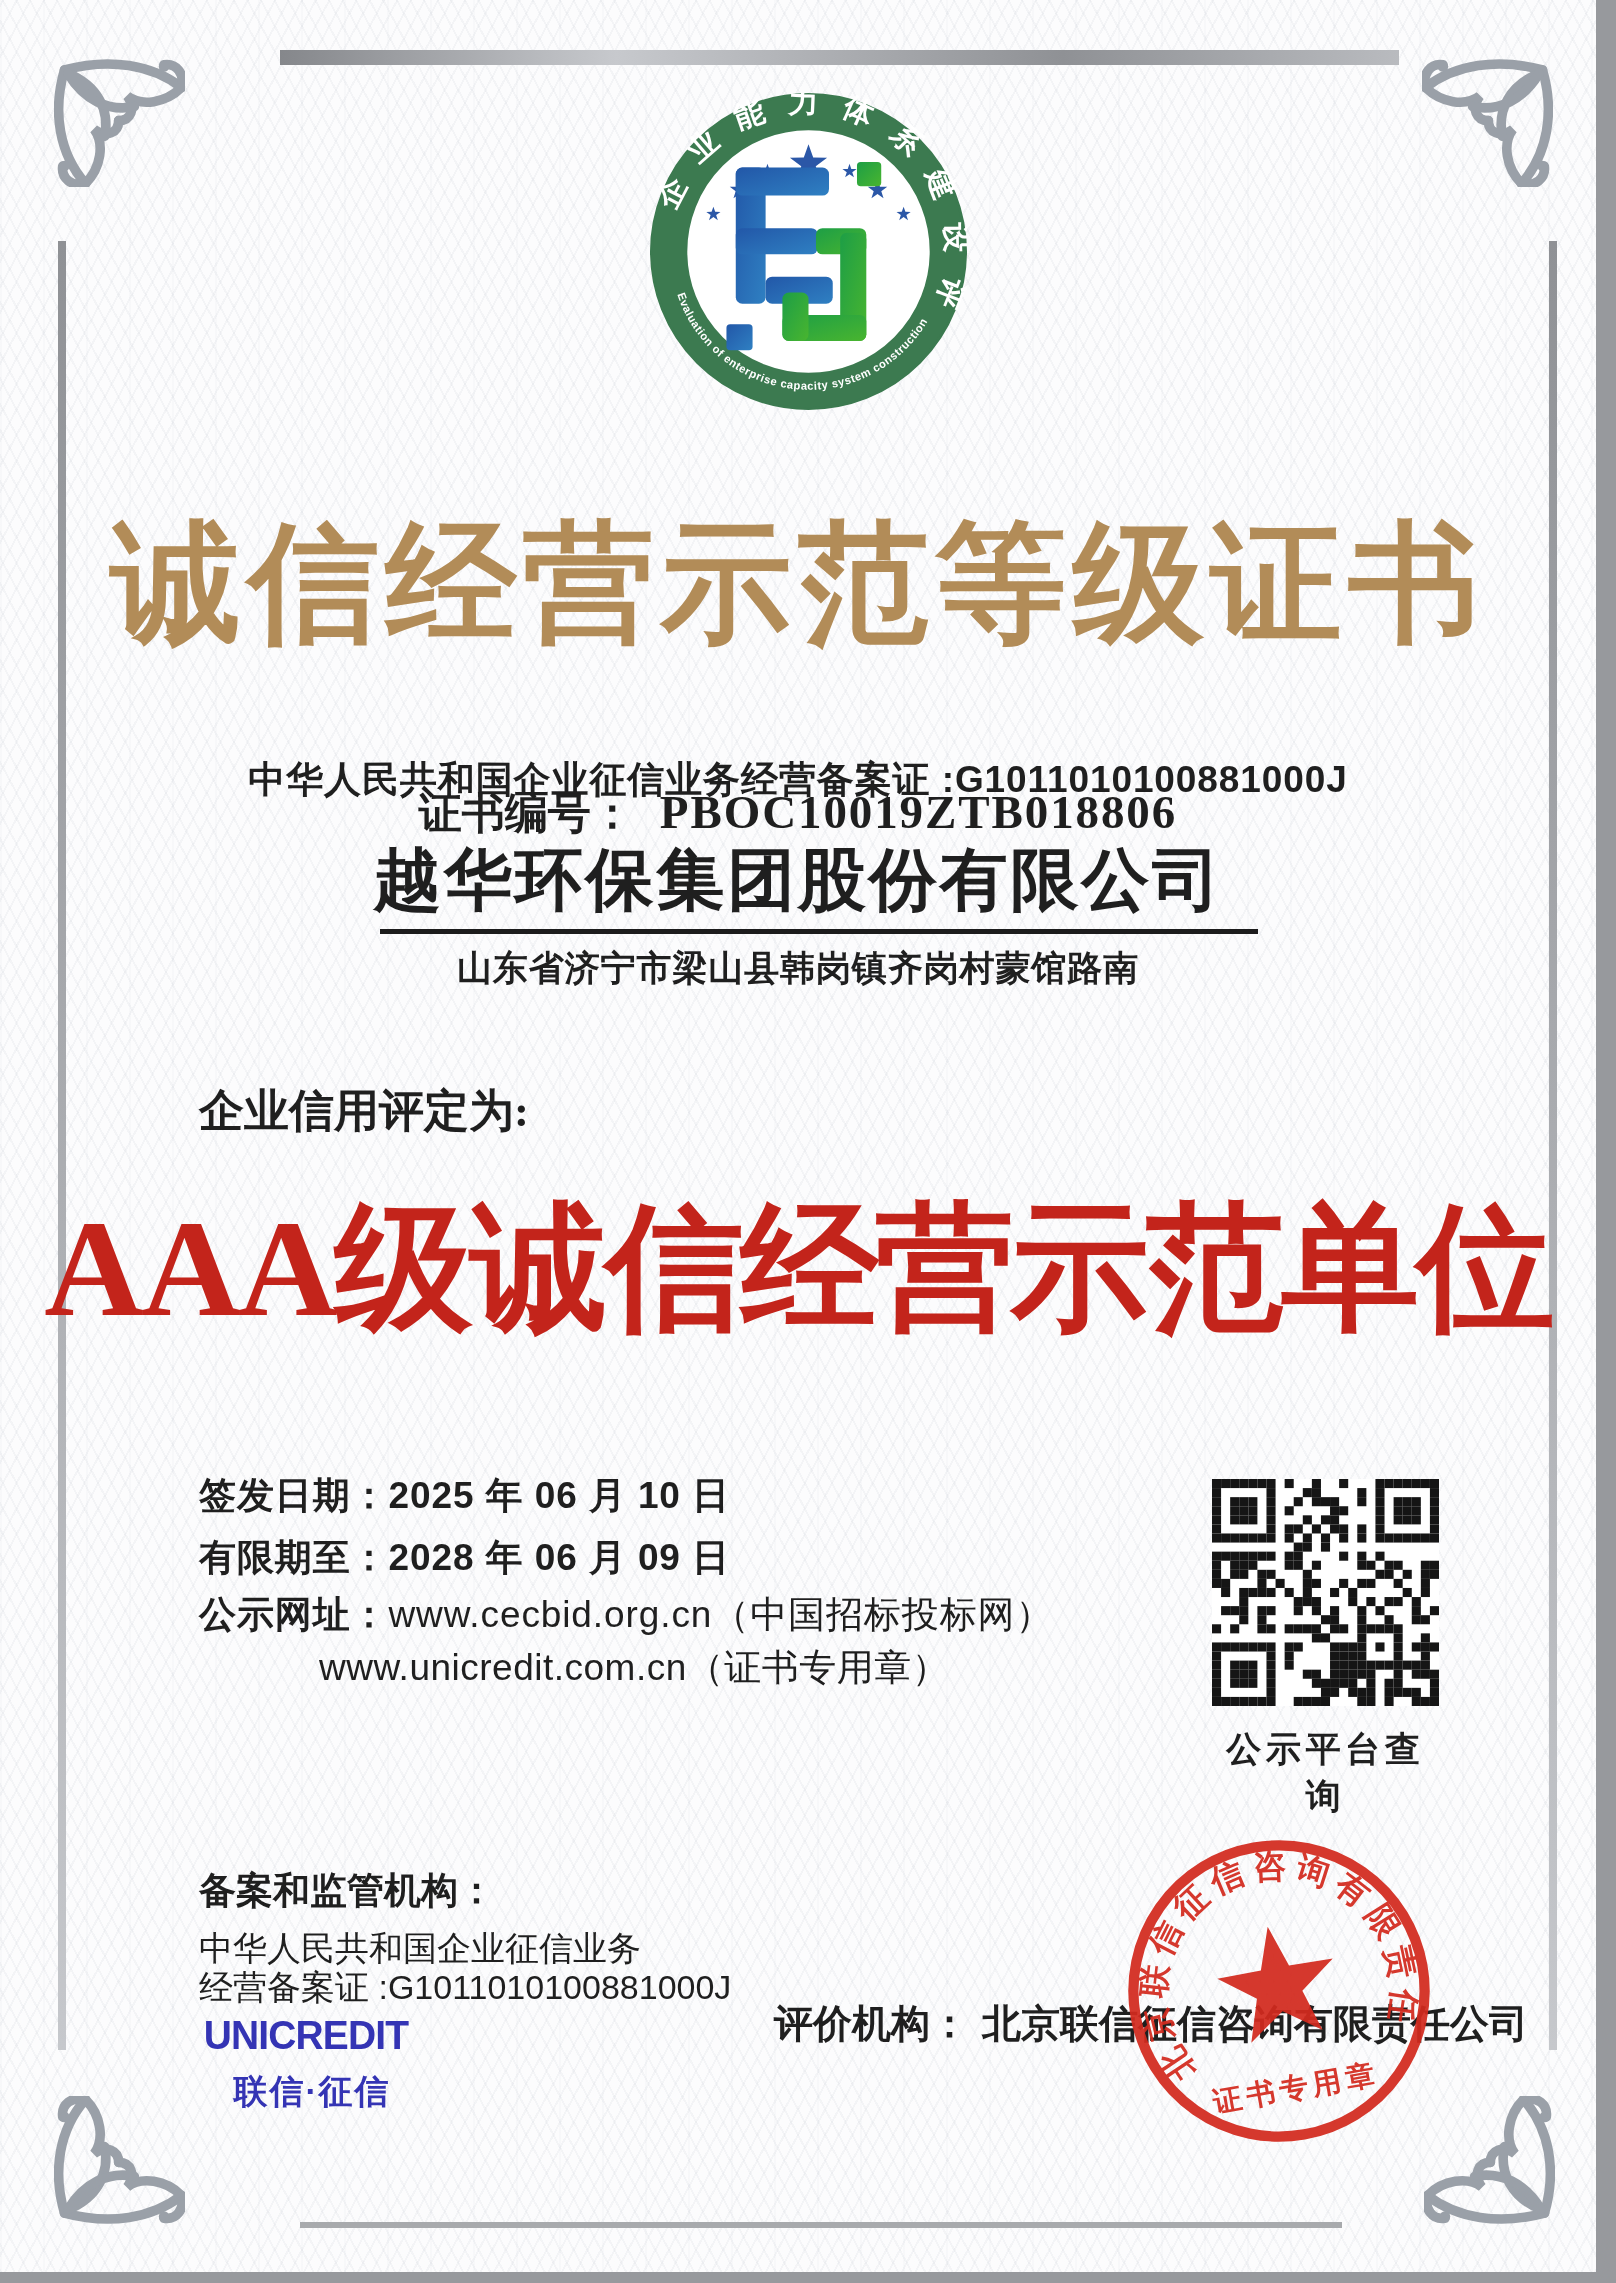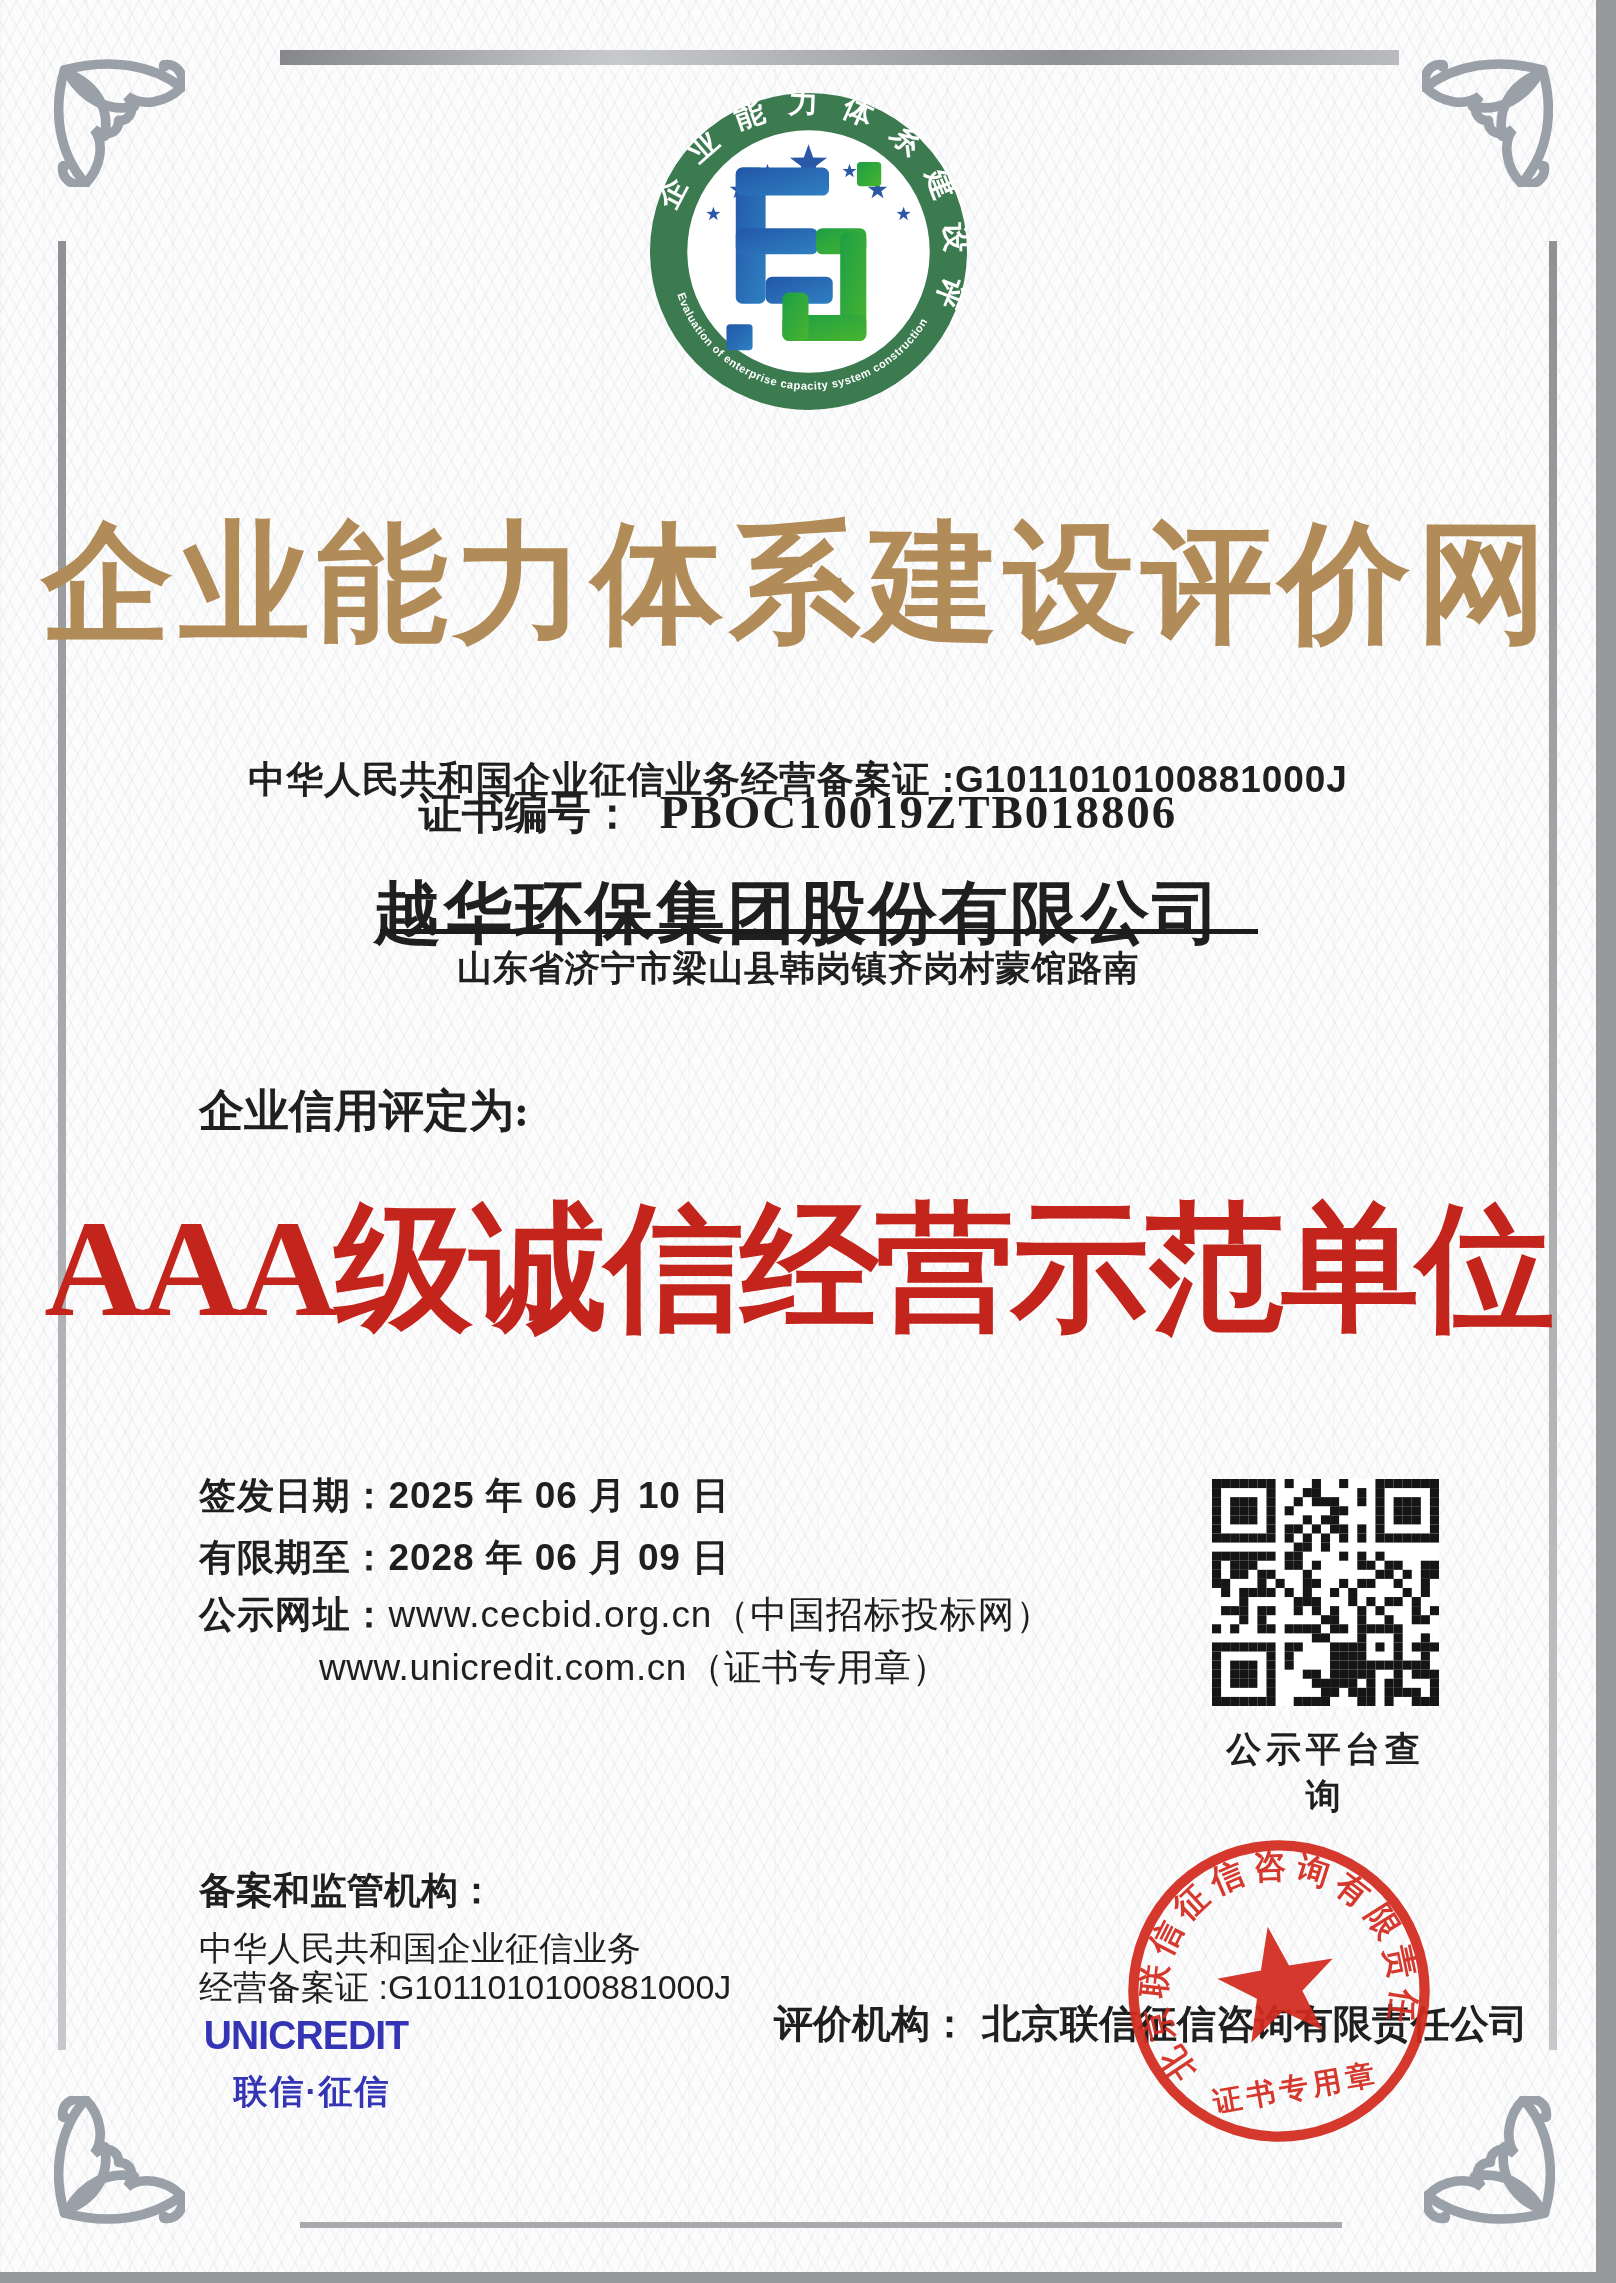--- a/index.html
+++ b/index.html
@@ -33,21 +33,21 @@
   .corner.br{left:1424px;top:2096px;transform:scale(-1,-1);}
 
   
   .logo{left:650px;top:93px;width:317px;height:317px;}
 
   .title{top:511px;font-size:131px;font-weight:900;letter-spacing:6.5px;color:var(--gold);line-height:1.1;}
   .subtitle{top:714px;font-size:37px;font-weight:700;letter-spacing:0.9px;margin-top:41px;}
   .certno{top:785px;font-size:43px;}
   .certno .lbl{font-weight:900;}
   .certno .val{font-family:"Liberation Serif",serif;font-weight:700;font-size:47px;letter-spacing:1.9px;padding-left:26px;}
-  .company{top:868px;font-size:68px;font-weight:900;font-family:"Liberation Serif",serif;letter-spacing:2.8px;}
+  .company{top:835px;font-size:68px;font-weight:900;font-family:"Liberation Serif",serif;letter-spacing:2.8px;}
   .company-line{left:380px;top:929px;width:878px;height:4.7px;background:#1c1c1c;}
   .address{top:945px;font-size:35px;font-weight:700;font-family:"Liberation Serif",serif;letter-spacing:0.9px;}
   .rating-label{left:199px;top:1081px;font-size:45px;font-weight:900;font-family:"Liberation Serif",serif;}
   .rating{top:1197px;font-size:138px;font-weight:900;font-family:"Liberation Serif",serif;color:var(--red);letter-spacing:-2.8px;line-height:1.05;}
 
   .fieldline{left:199px;font-size:37px;font-weight:700;letter-spacing:0.9px;}
   .fieldline .val{font-weight:700;}
   .urlline{left:319px;font-size:37px;font-weight:400;letter-spacing:0.5px;}
   .url-text{font-weight:400;}
 
@@ -177,21 +177,21 @@
       <g fill="url(#gGreen)">
         <rect x="8" y="-25" width="54" height="28" rx="7"></rect>
         <rect x="34" y="-20" width="28" height="116" rx="7"></rect>
         <rect x="-28" y="68" width="90" height="28" rx="7"></rect>
         <rect x="-28" y="44" width="28" height="52" rx="7"></rect>
         <rect x="52" y="-96" width="26" height="26" rx="4"></rect>
       </g>
     </g>
   </svg>
 
-  <div class="abs centered title">企业能力体系建设评价网</div>
+  <div class="abs centered title">诚信经营示范等级证书</div>
   <div class="abs centered subtitle">中华人民共和国企业征信业务经营备案证 :G1011010100881000J</div>
 
   <div class="abs centered certno">
     <span class="lbl">证书编号：</span><span class="val">PBOC10019ZTB018806</span>
   </div>
 
   <div class="abs centered company">越华环保集团股份有限公司</div>
   <div class="abs company-line"></div>
   <div class="abs centered address">山东省济宁市梁山县韩岗镇齐岗村蒙馆路南</div>
 

